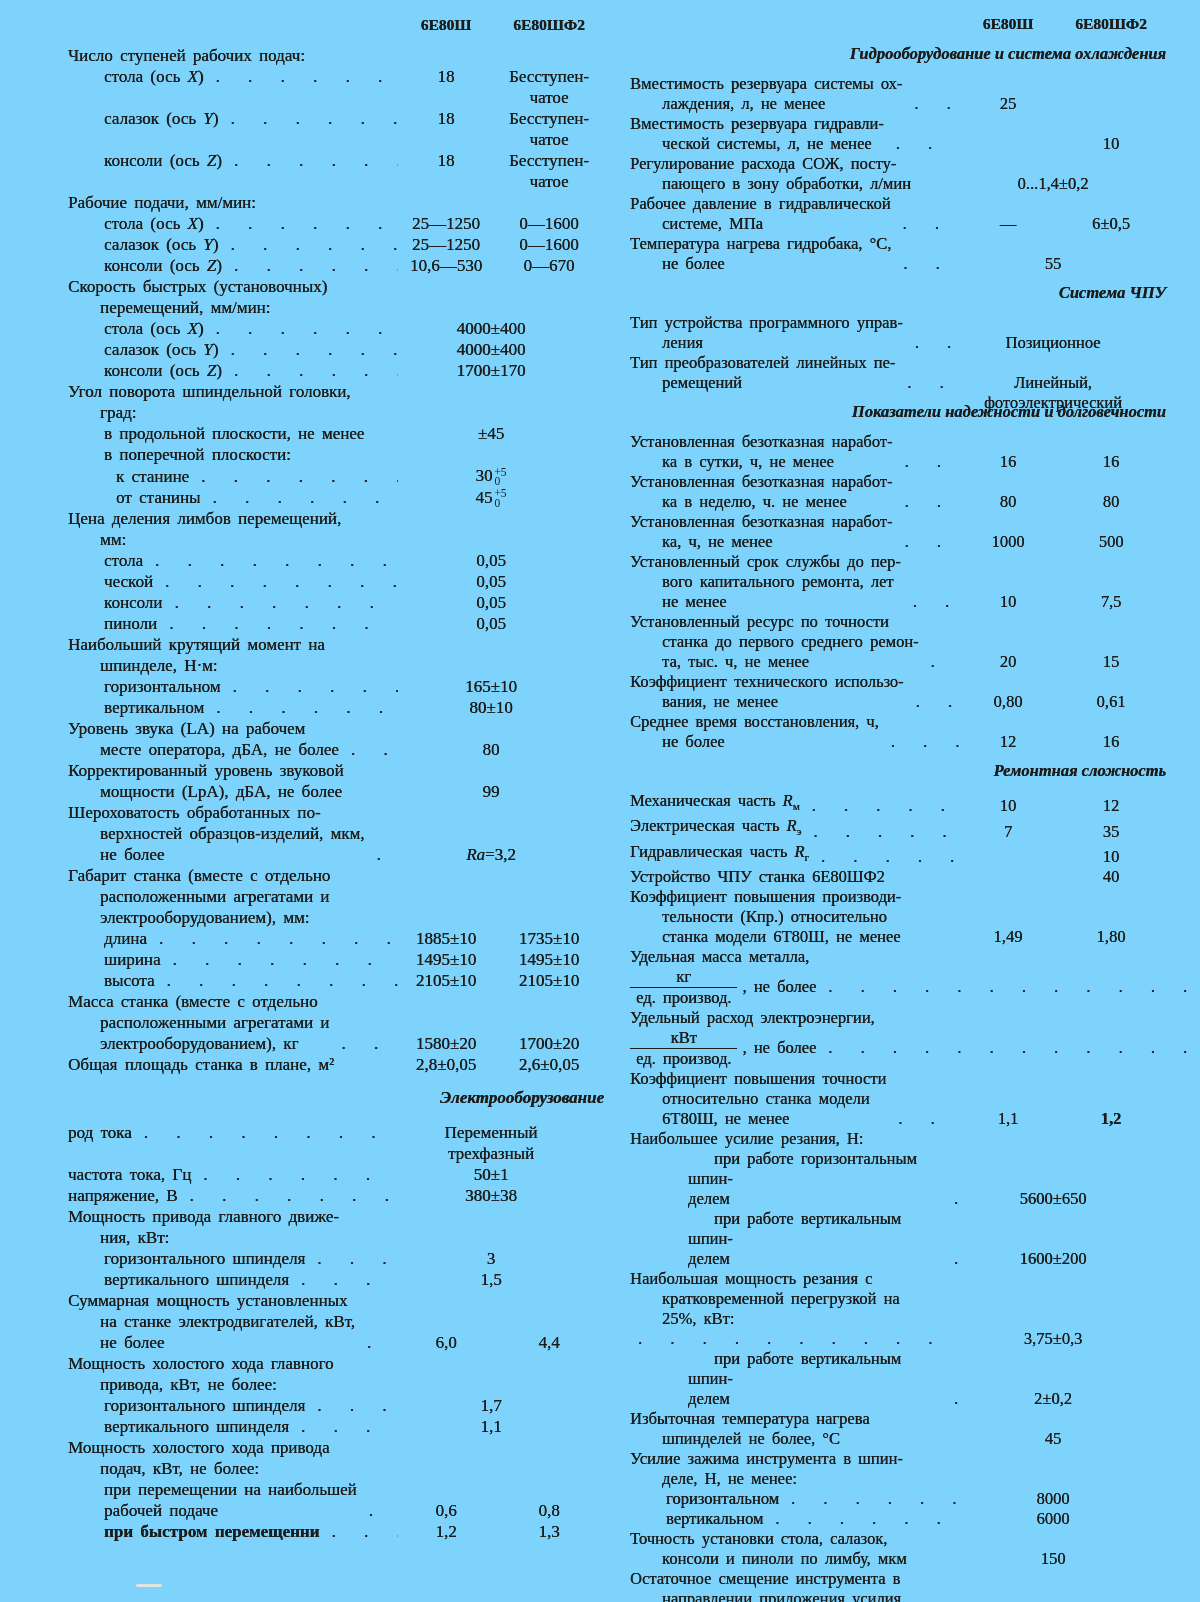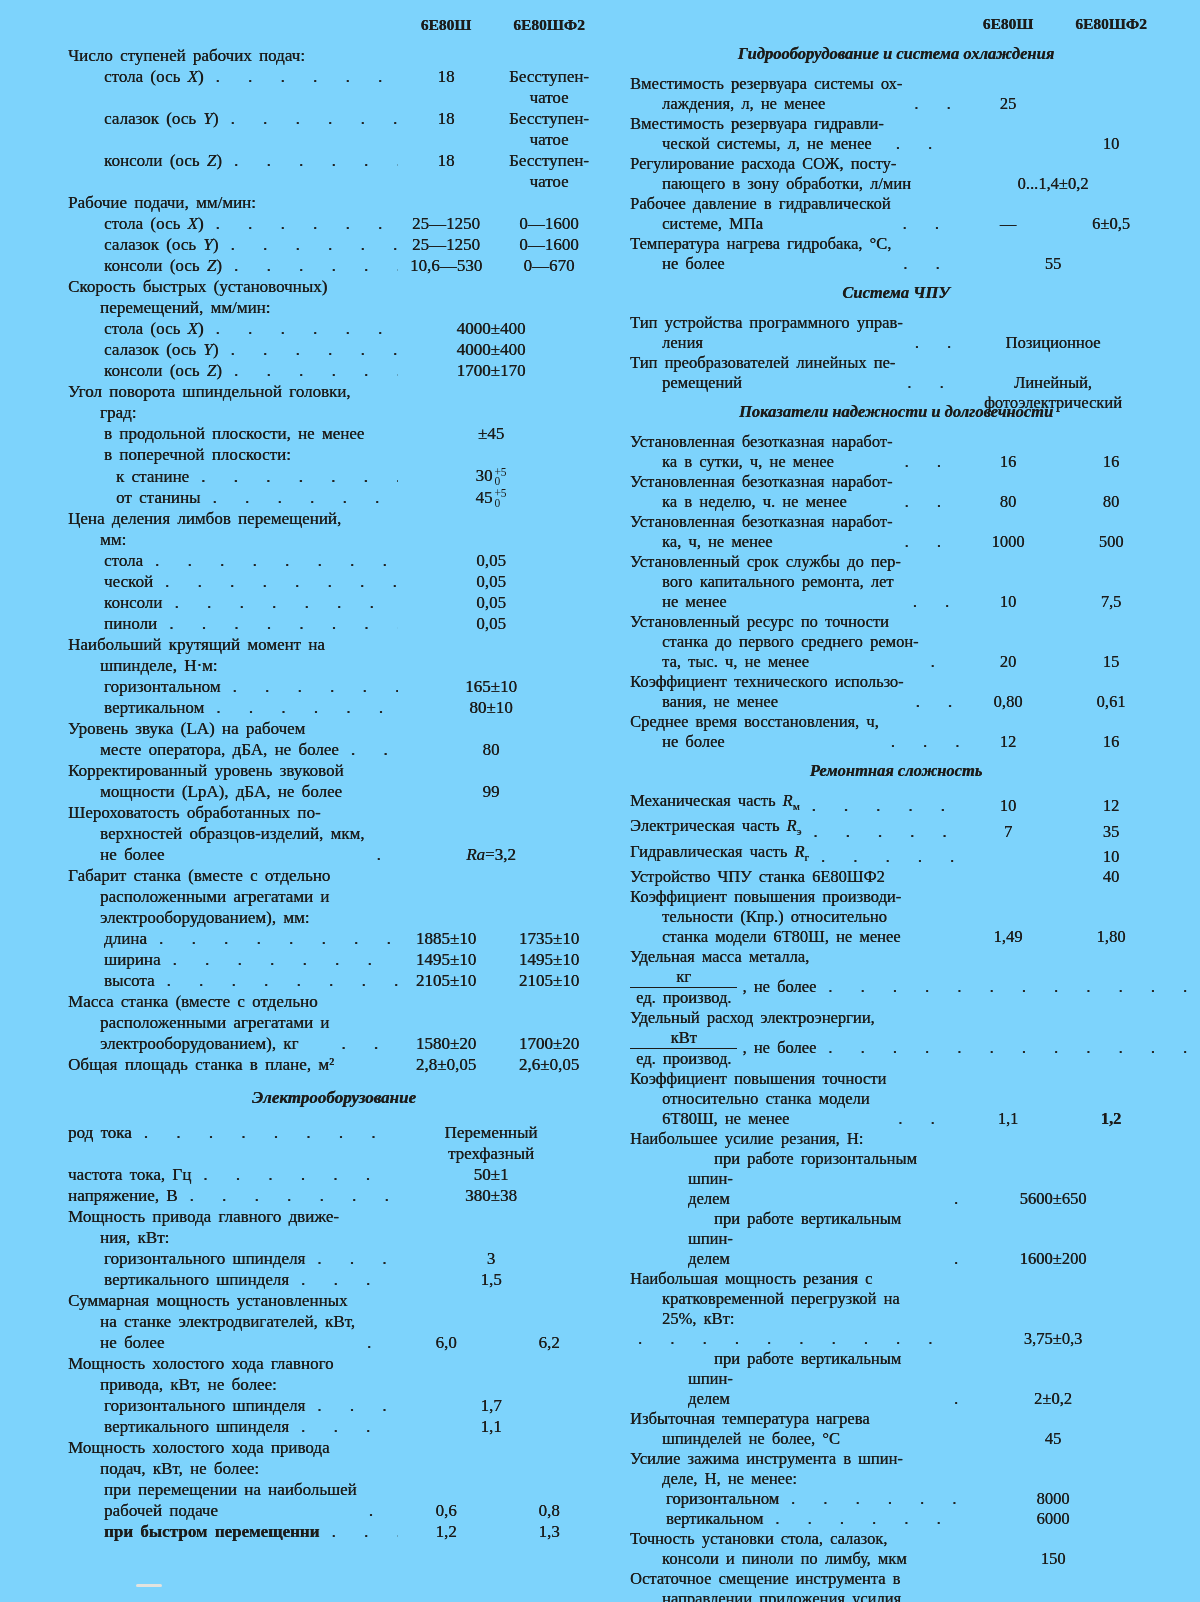--- a/index.html
+++ b/index.html
@@ -22,21 +22,21 @@
   .leader{
     flex:1 1 0;overflow:hidden;white-space:nowrap;word-spacing:24px;
     padding:0 6px 0 12px;height:21px;color:#232321;
   }
   #col-right .leader{height:20px;}
   .v1{width:96px;text-align:center;flex:0 0 auto;}
   .v2{width:110px;text-align:center;flex:0 0 auto;}
   .vcell{width:206px;text-align:center;flex:0 0 auto;transform:translateX(-10px);}
   .vdrop{margin-bottom:-20px;}
   .b{font-weight:700;}
-  .heading{text-align:center;font-style:italic;font-weight:700;margin:9px 0 10px;}
+  .heading{text-align:right;font-style:italic;font-weight:700;margin:9px 0 10px;}
   #col-left .heading{margin:12px 0 14px;}
   .models{margin-bottom:10px;}
   .models .v1,.models .v2{font-weight:700;font-size:15.5px;}
   sub{font-size:11px;}
   .supsub{
     display:inline-block;vertical-align:-4px;font-size:11.5px;line-height:9.5px;
     text-align:left;margin-left:2px;text-shadow:none;
   }
   .supsub span{display:block;}
   .frac{display:inline-block;text-align:center;vertical-align:middle;margin-right:5px;}
@@ -256,21 +256,21 @@
       </div>
       <div class="row">
         <div class="lbl ind1">вертикального шпинделя</div>
         <span class="leader">. . . . . . . . . . . . . . . .</span>
         <div class="vcell">1,5</div>
       </div>
       <div class="row">
         <div class="lbl ind0">Суммарная мощность установленных<br>на станке электродвигателей, кВт,<br>не более</div>
         <span class="leader">. . . . . . . . . . . . . . . .</span>
         <div class="v1">6,0</div>
-        <div class="v2">6,2</div>
+        <div class="v2">4,4</div>
       </div>
       <div class="row">
         <div class="lbl ind0">Мощность холостого хода главного<br>привода, кВт, не более:</div>
         <span class="leader"></span>
       </div>
       <div class="row">
         <div class="lbl ind1">горизонтального шпинделя</div>
         <span class="leader">. . . . . . . . . . . . . . . .</span>
         <div class="vcell">1,7</div>
       </div>

